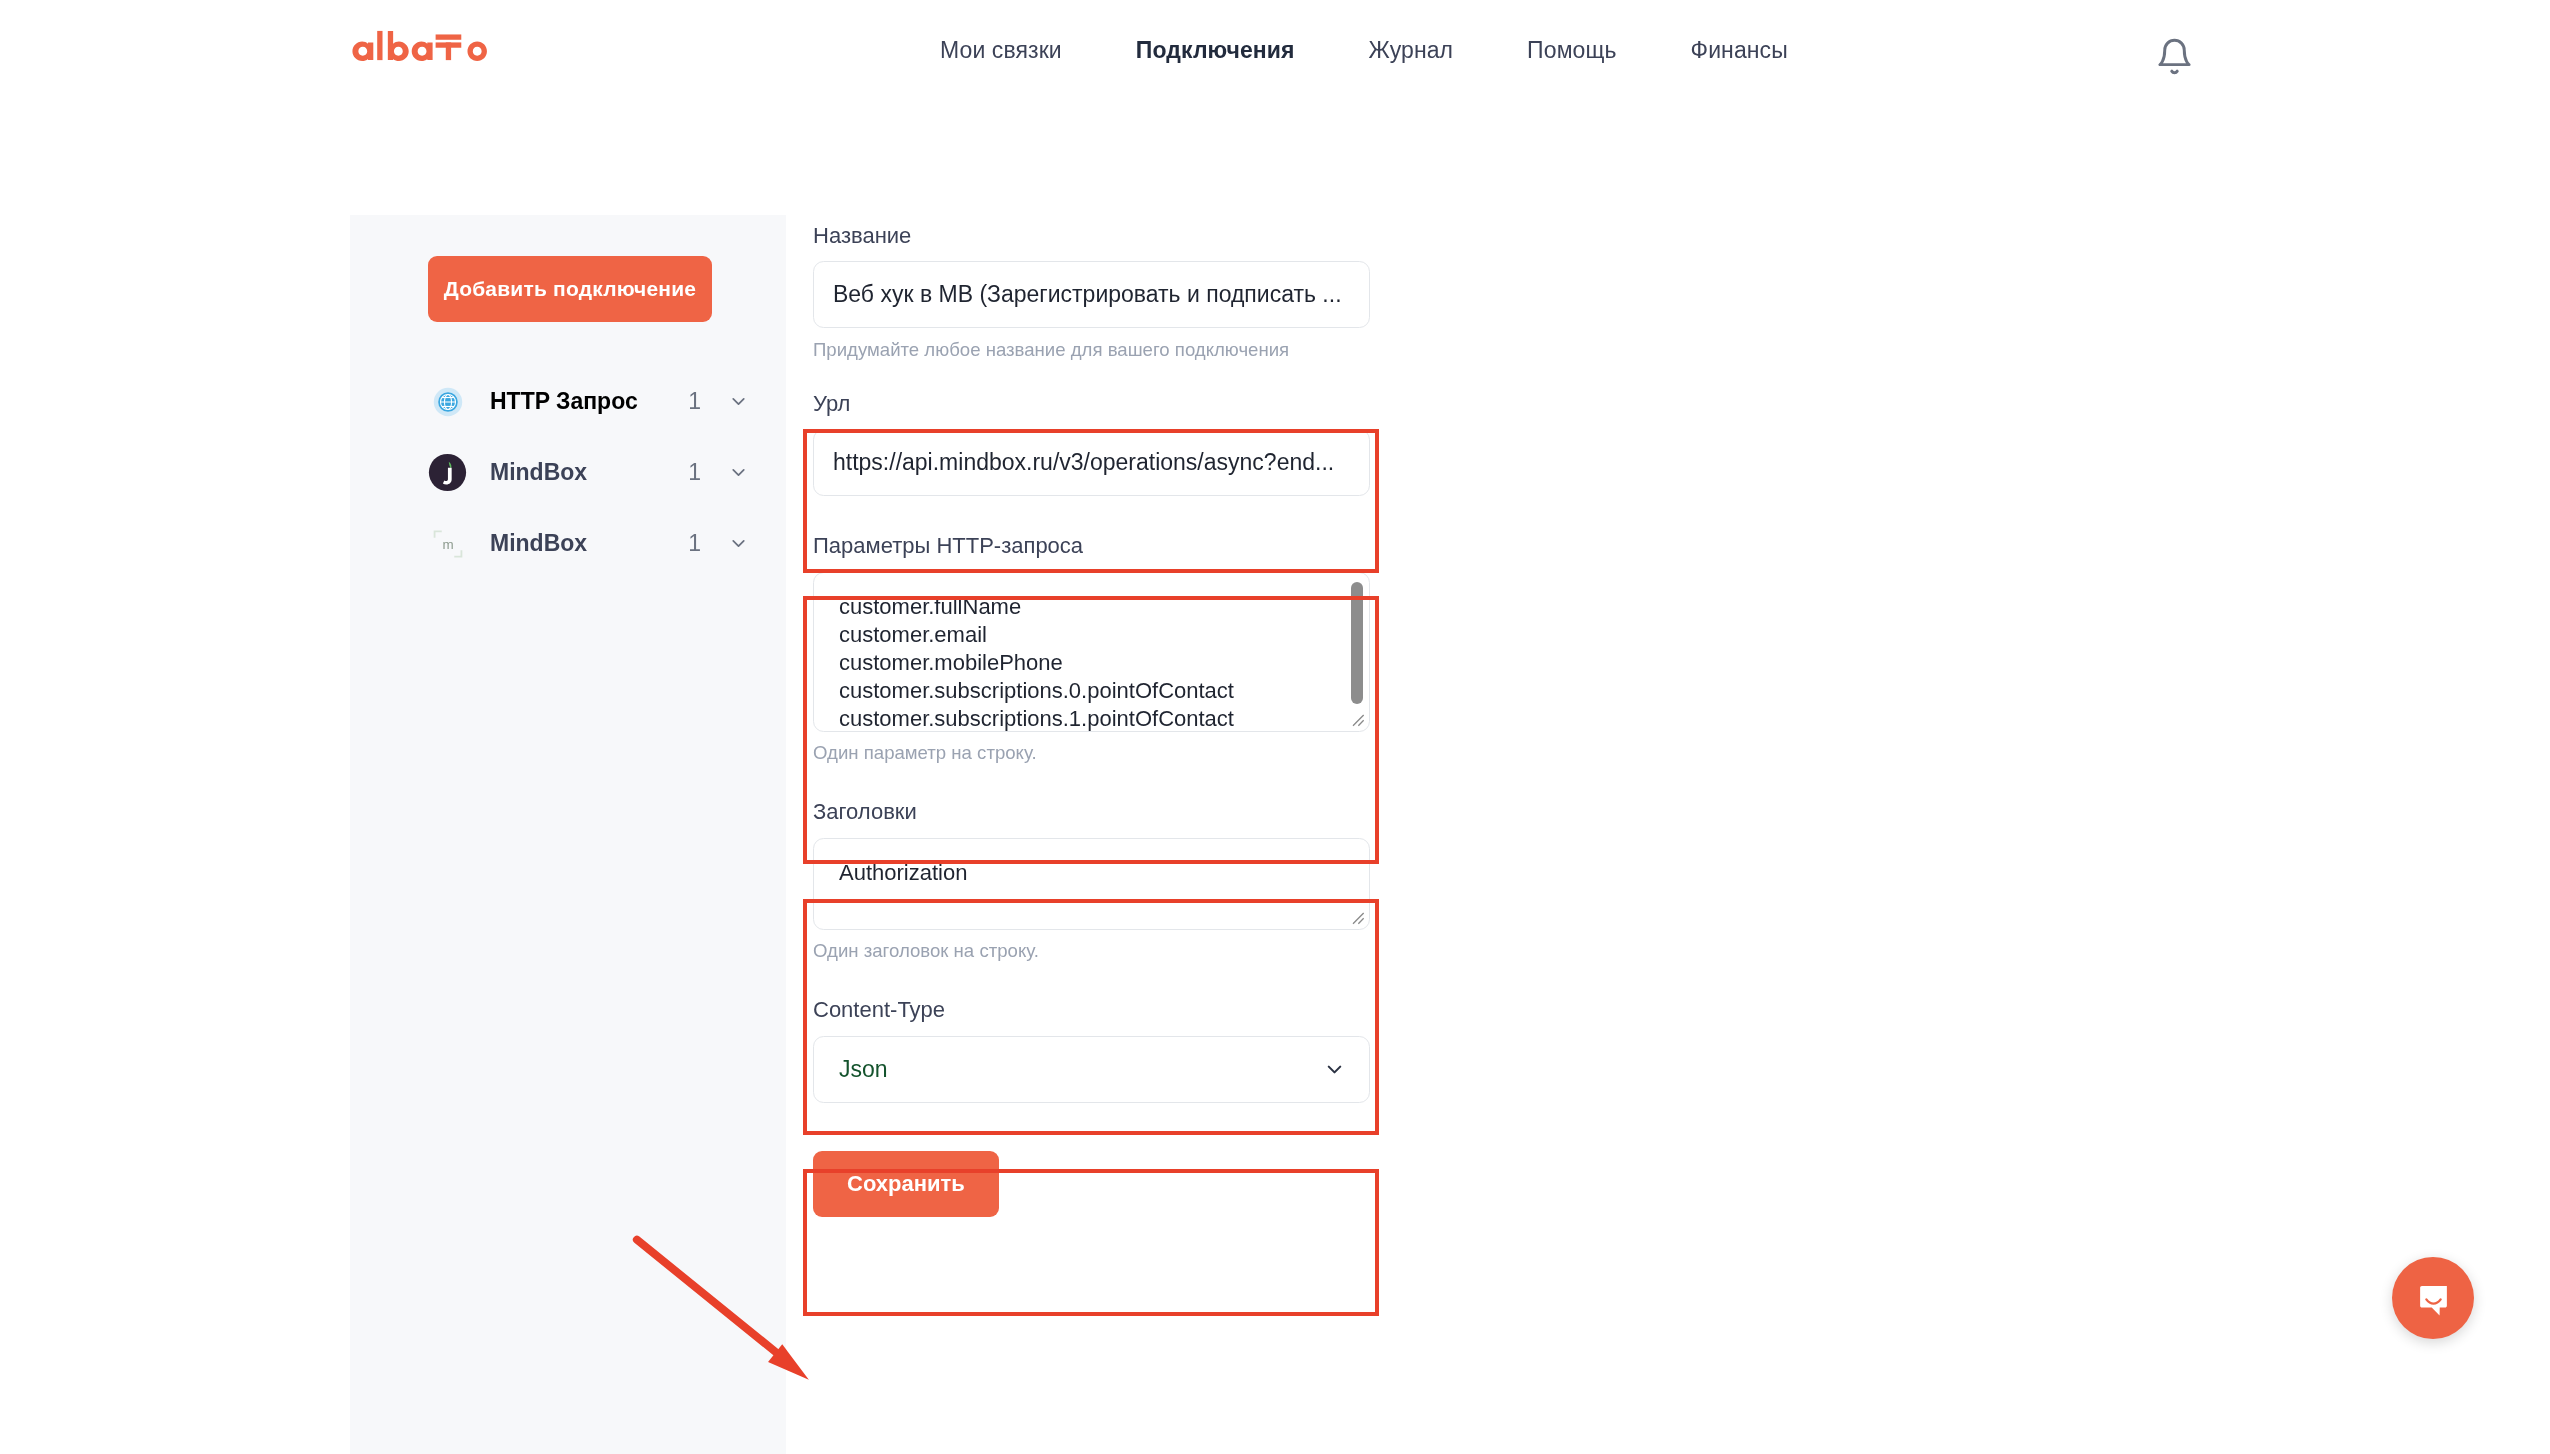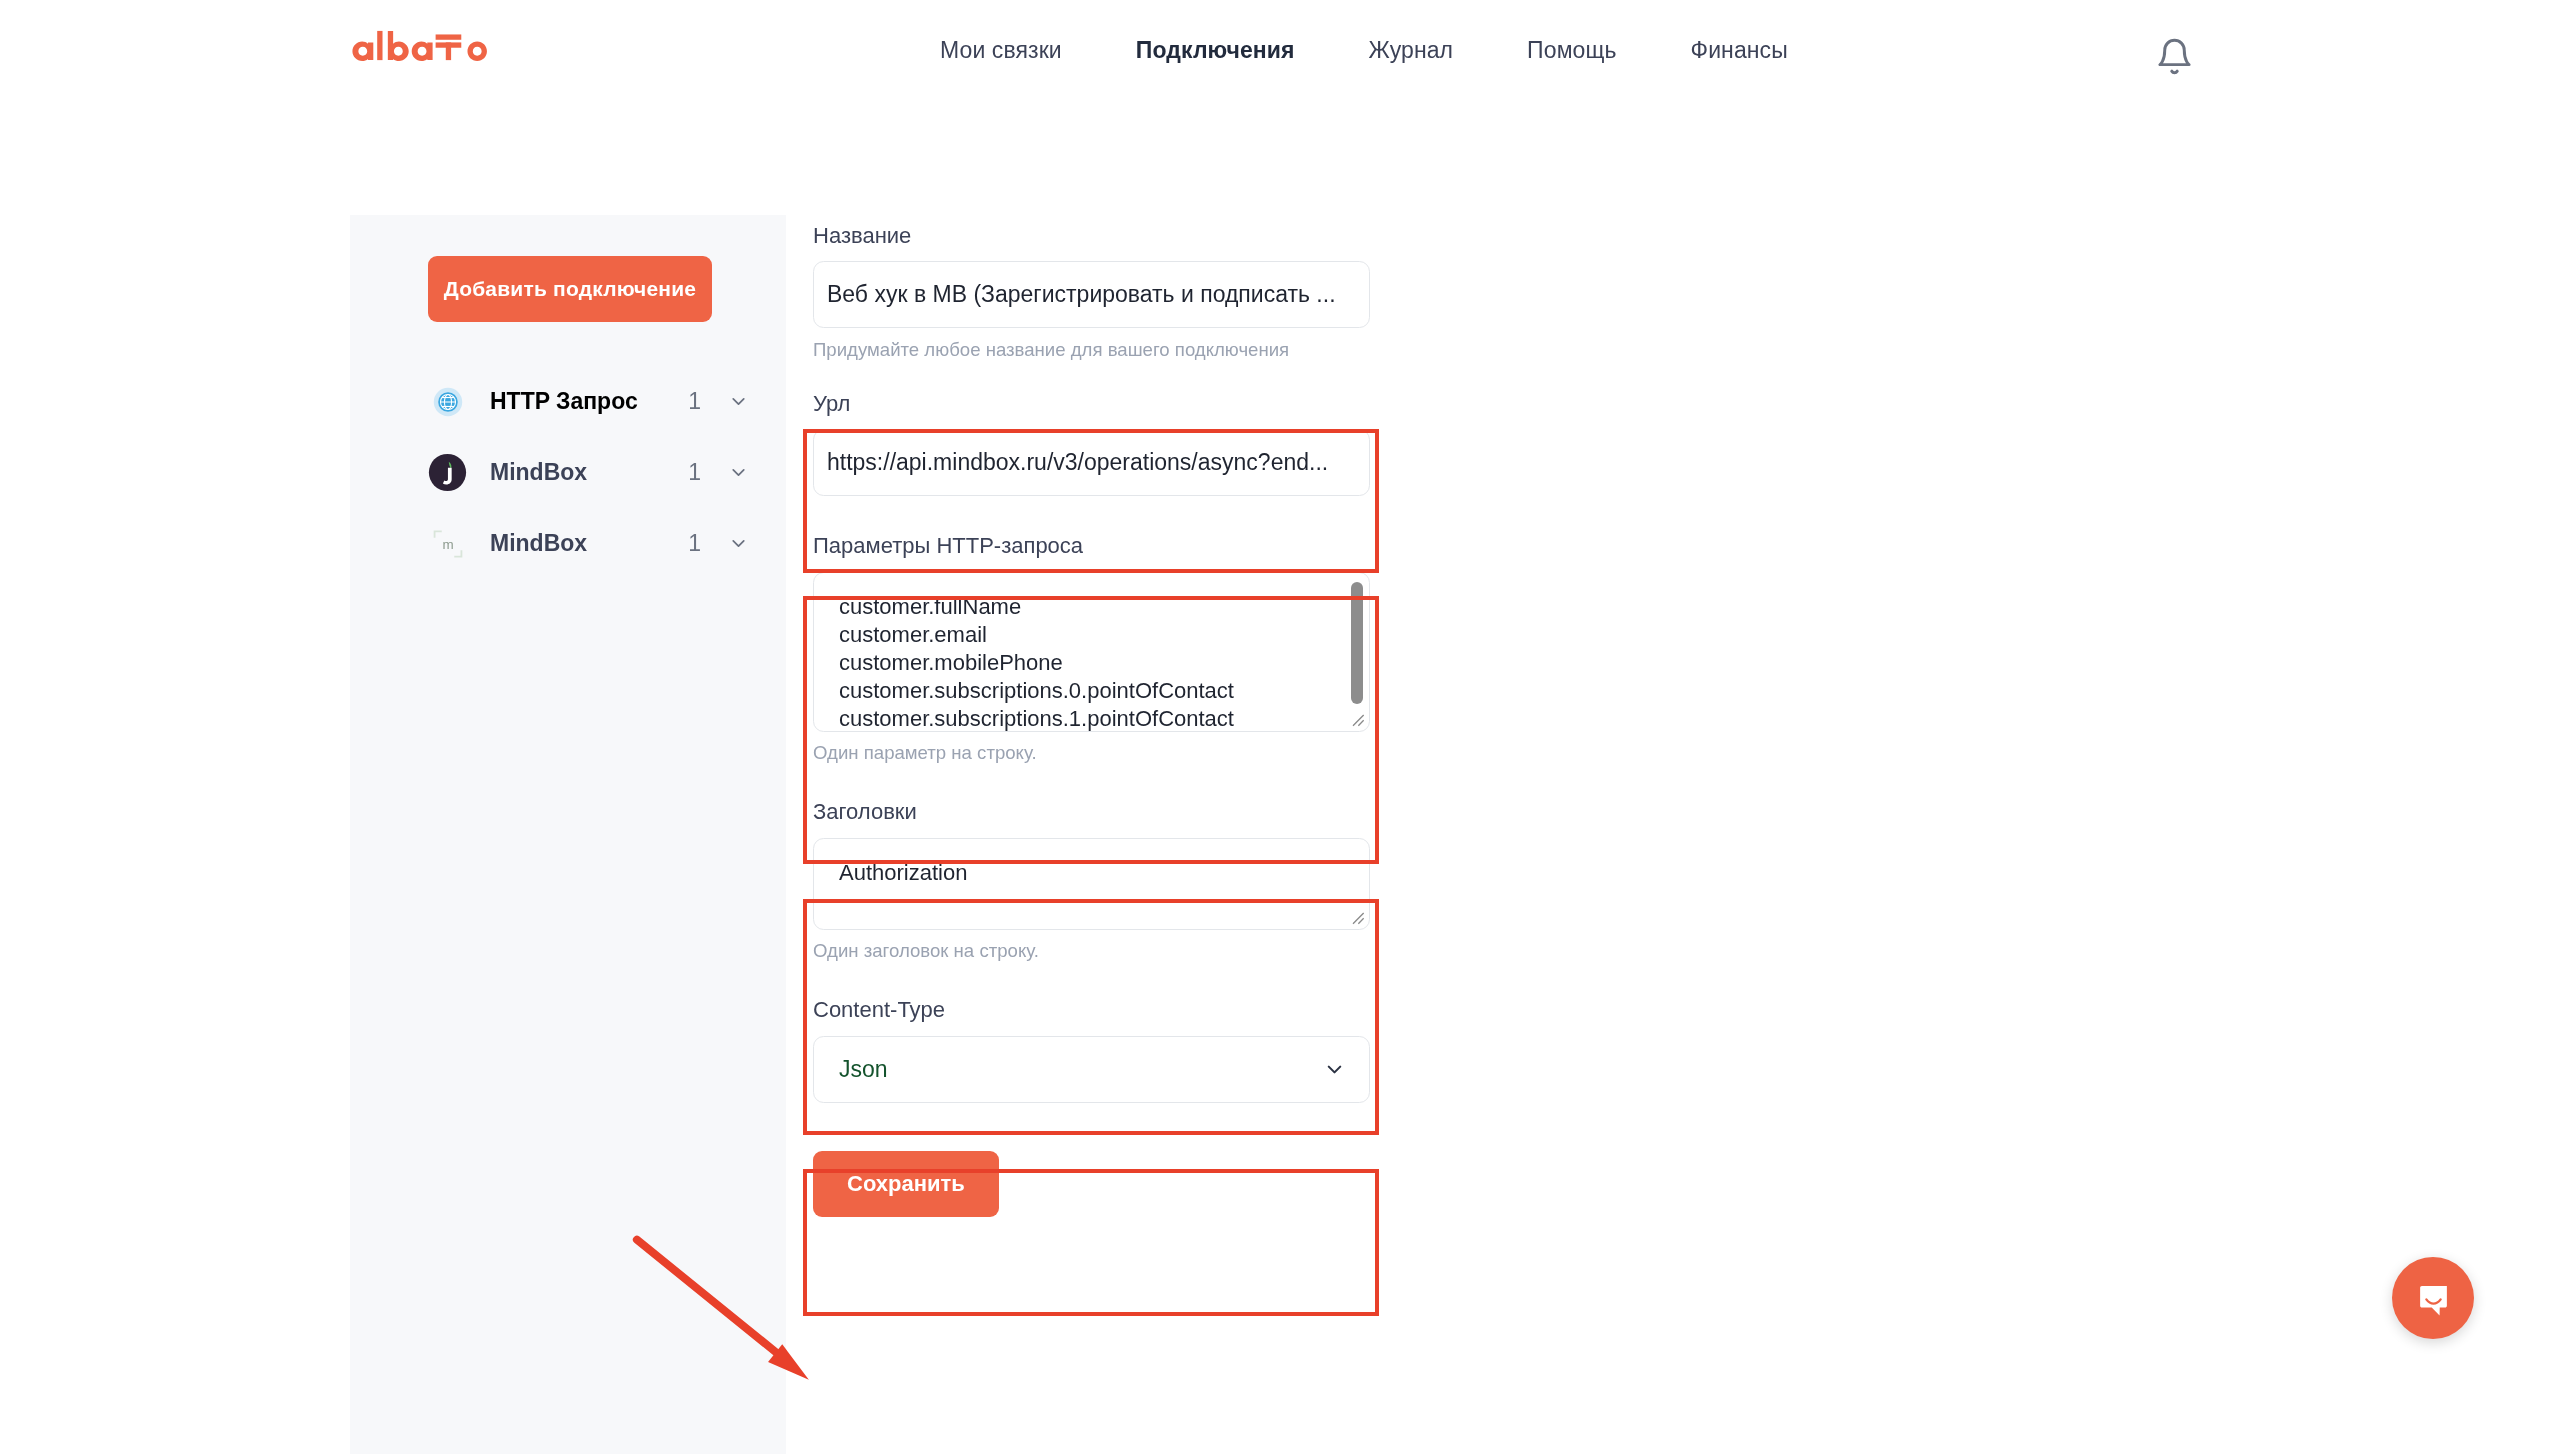--- a/index.html
+++ b/index.html
@@ -74,21 +74,21 @@
   .form { position: absolute; left: 813px; top: 223px; width: 621px; }
   .field-label {
     font-size: 22px; color: #3c4257; margin-bottom: 12.4px;
     display: block; white-space: nowrap;
   }
   .input-box {
     width: 557px; height: 67px;
     border: 0.9px solid #e3e6ea; border-radius: 10.6px;
     background: #ffffff;
     display: flex; align-items: center;
-    padding: 0 13px;
+    padding: 0 19px;
     font-size: 23px; color: #1f2430;
     overflow: hidden; white-space: nowrap;
     cursor: text;
   }
   .hint { font-size: 18.6px; color: #9aa2b1; margin-top: 10.6px; display: block; }
 
   .ta-box {
     position: relative;
     width: 557px;
     border: 0.9px solid #e3e6ea; border-radius: 10.6px;

